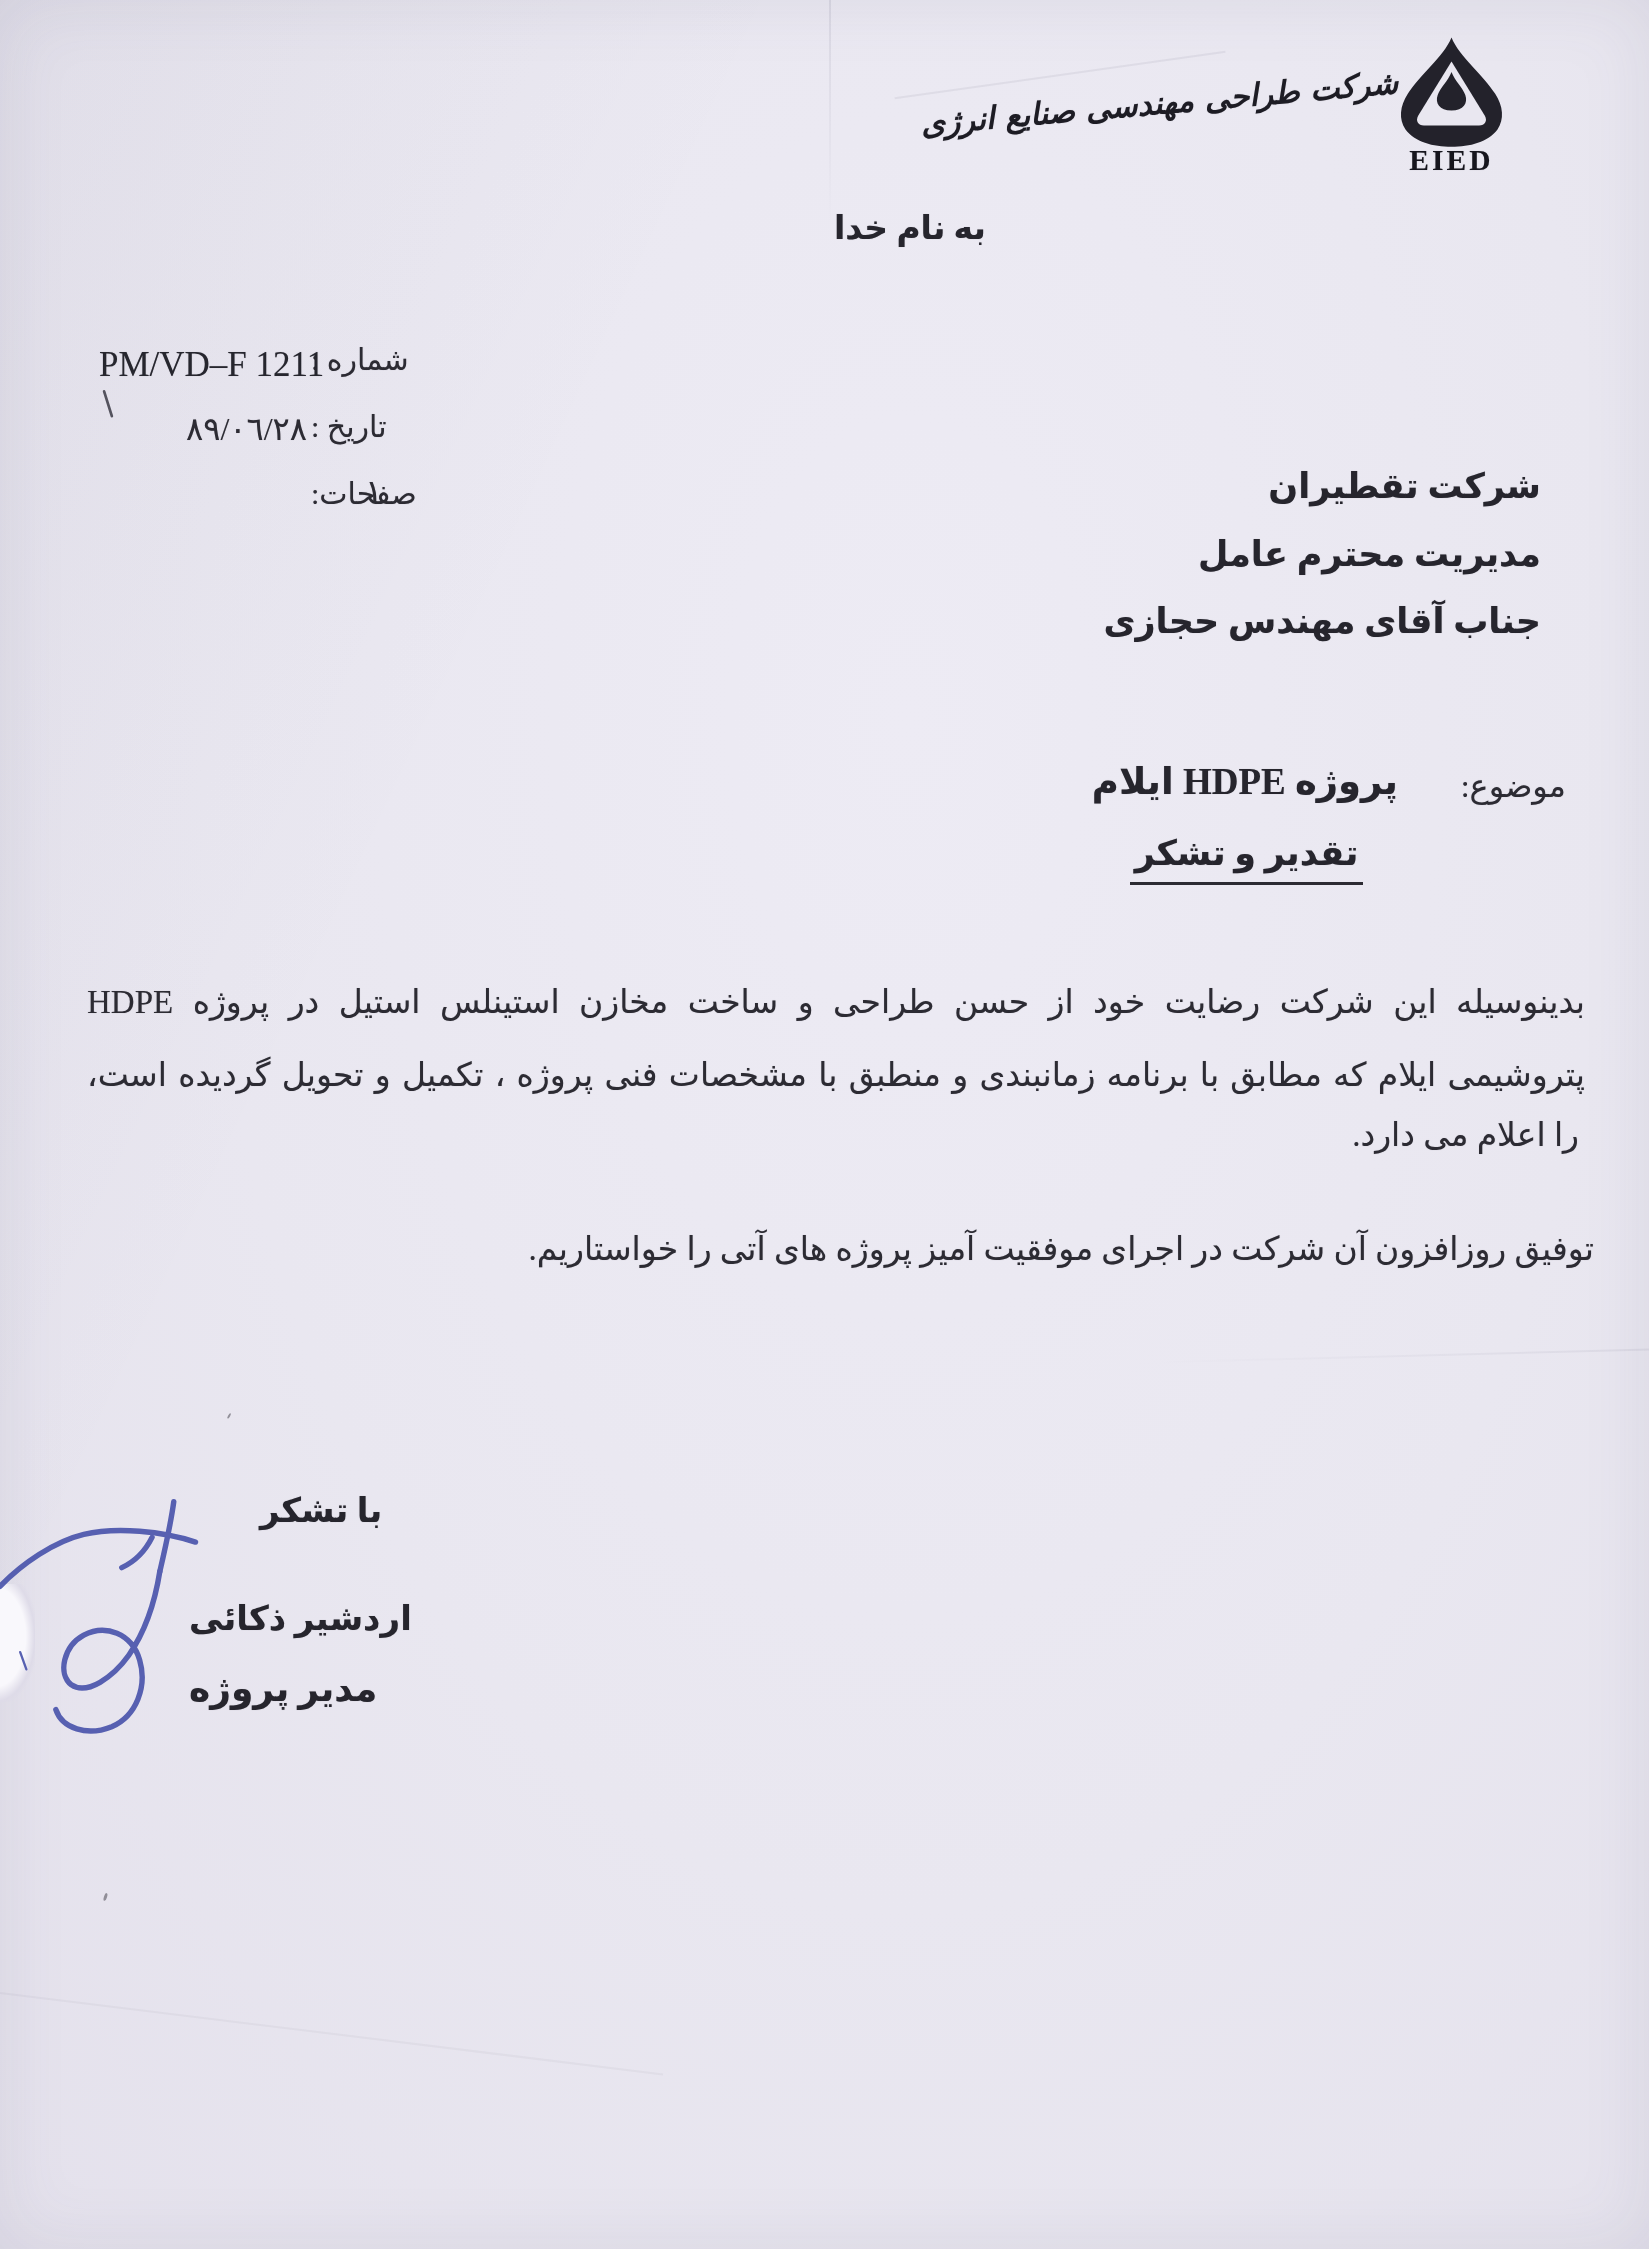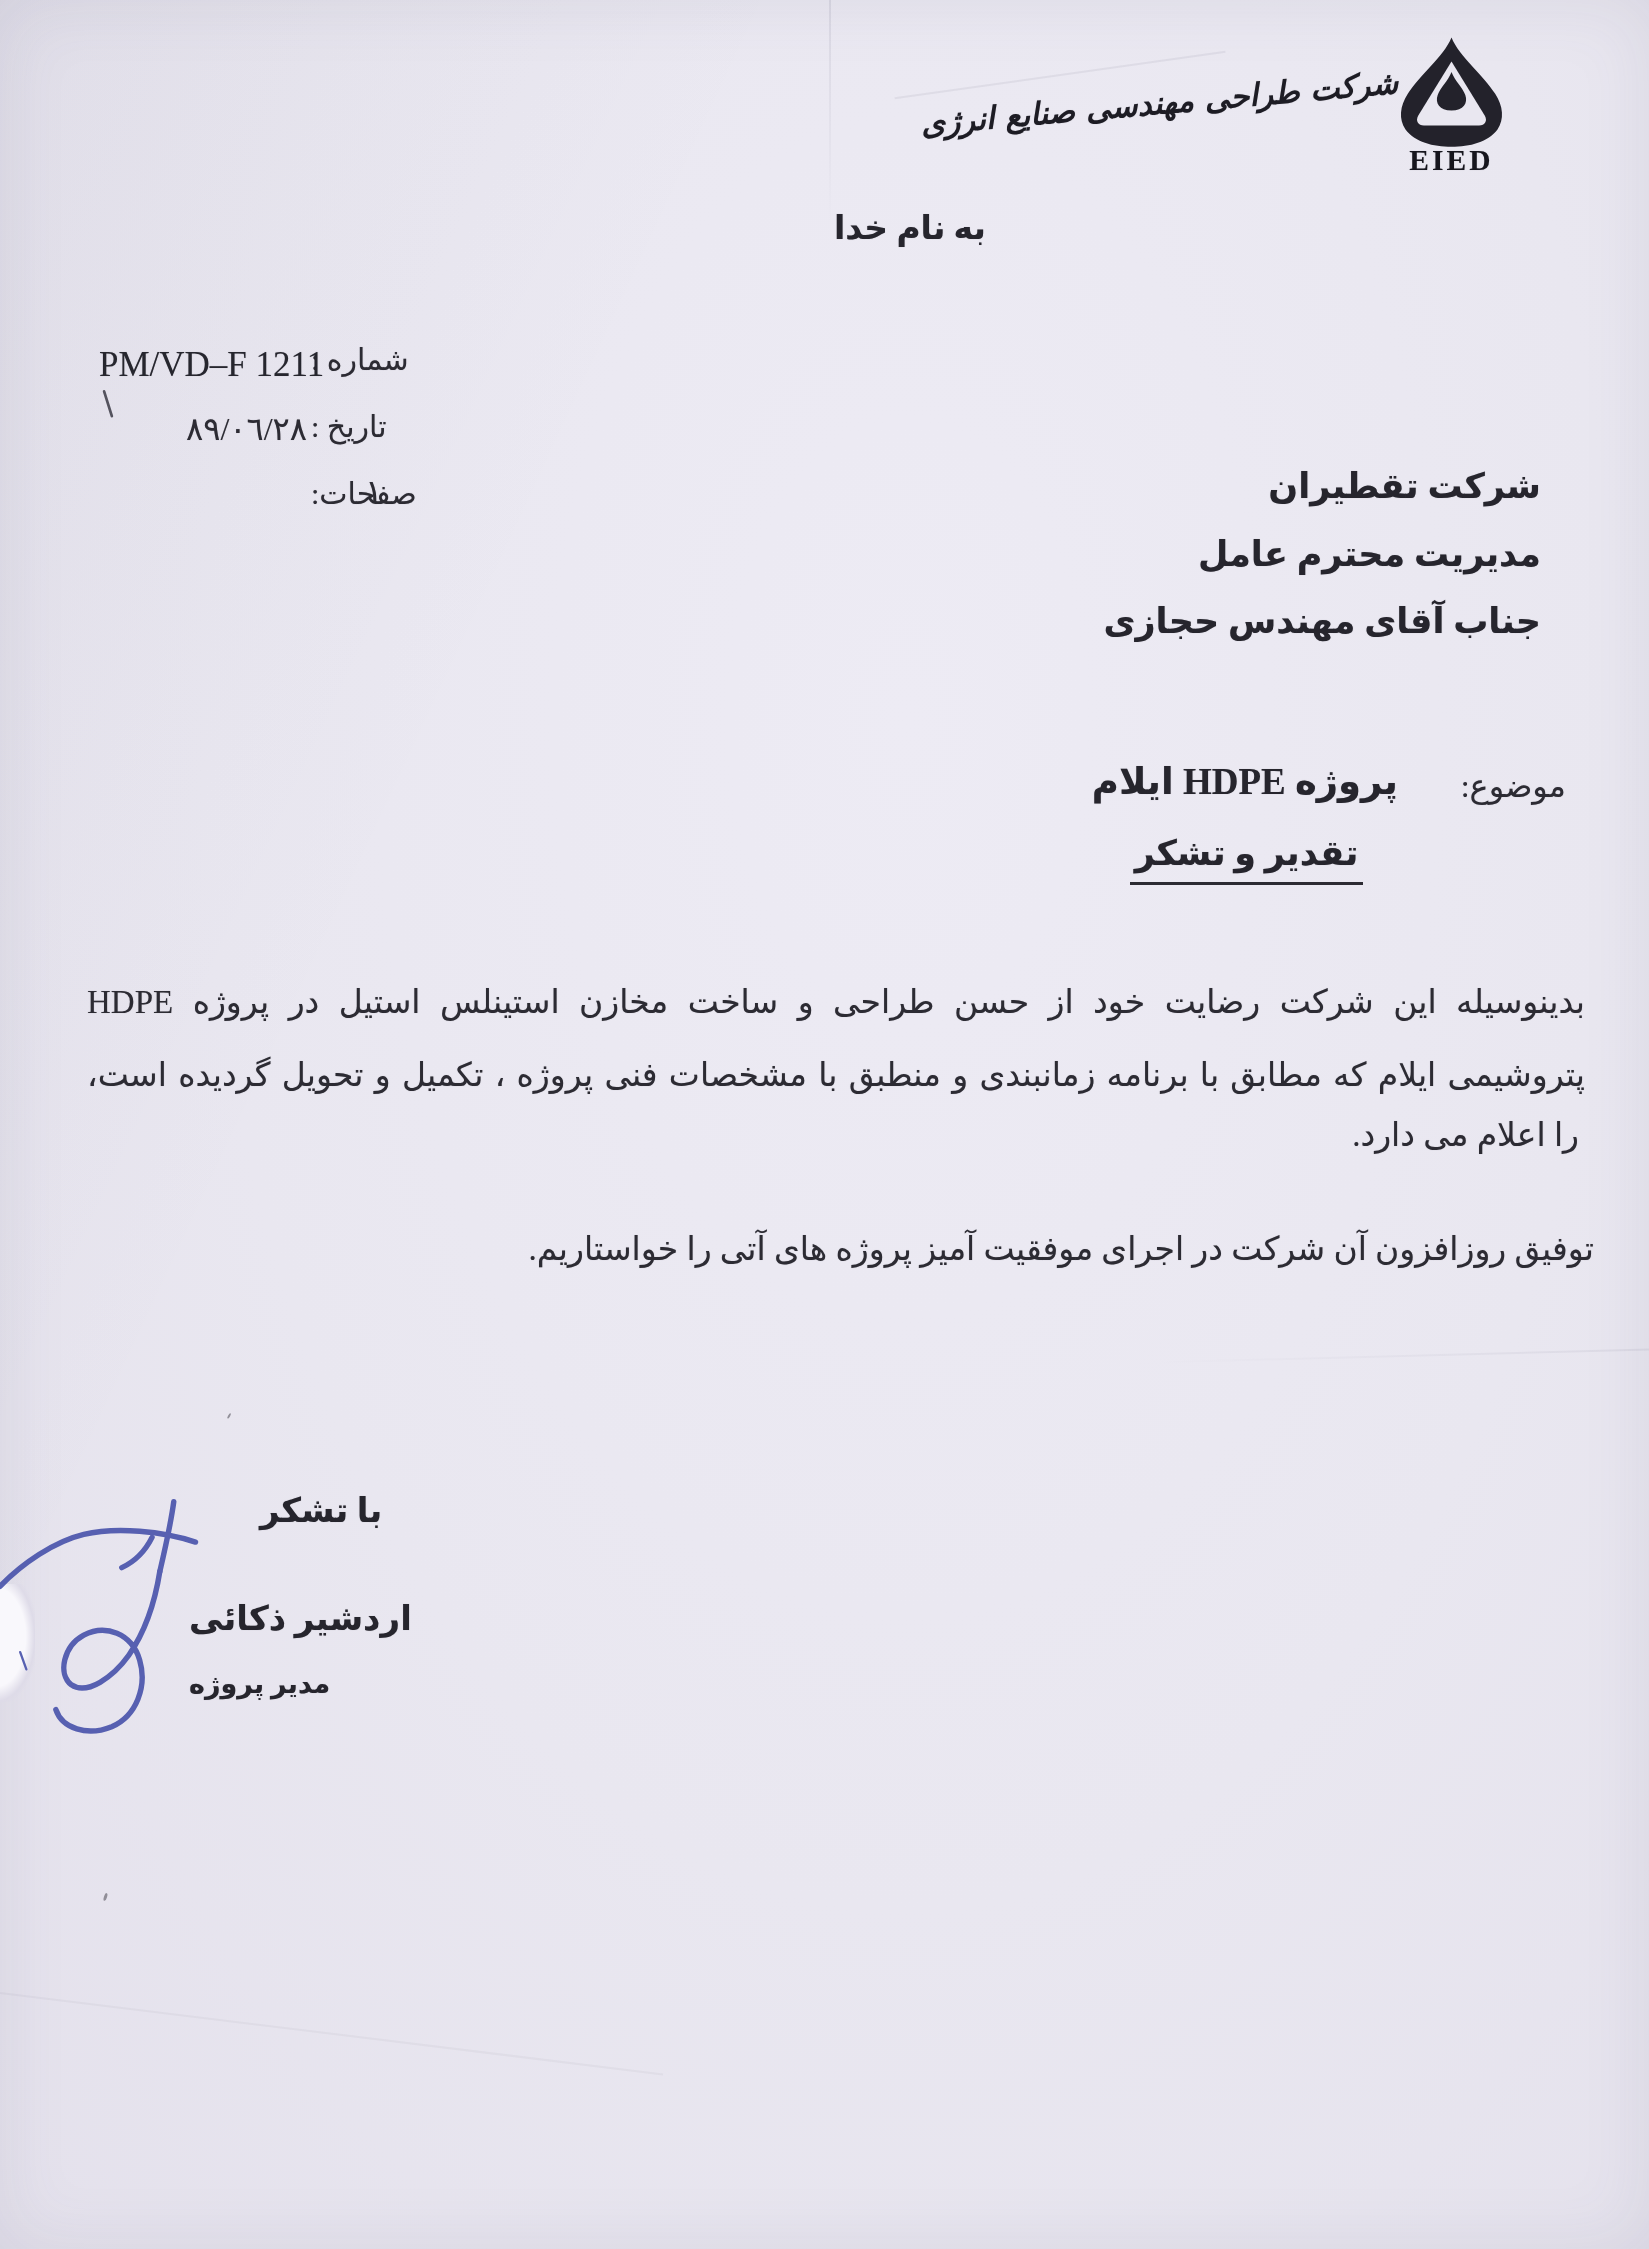--- a/index.html
+++ b/index.html
@@ -85,21 +85,21 @@
   <div class="txt bold underlined" style="right:287px;top:833px;font-size:35px;">تقدیر و تشکر</div>
 
   <div class="txt justify" style="left:87px;right:65px;top:982px;font-size:33px;">بدینوسیله این شرکت رضایت خود از حسن طراحی و ساخت مخازن استینلس استیل در پروژه HDPE</div>
   <div class="txt justify" style="left:87px;right:65px;top:1055px;font-size:33px;">پتروشیمی ایلام که مطابق با برنامه زمانبندی و منطبق با مشخصات فنی پروژه ، تکمیل و تحویل گردیده است،</div>
   <div class="txt right" style="right:71px;top:1115px;font-size:33px;">را اعلام می دارد.</div>
 
   <div class="txt right" style="right:56px;top:1229px;font-size:33px;">توفیق روزافزون آن شرکت در اجرای موفقیت آمیز پروژه های آتی را خواستاریم.</div>
 
   <div class="txt bold" style="left:260px;top:1490px;font-size:34px;">با تشکر</div>
   <div class="txt bold" style="left:189px;top:1598px;font-size:34px;">اردشیر ذکائی</div>
-  <div class="txt bold" style="left:189px;top:1668px;font-size:27px;">مدیر پروژه</div>
+  <div class="txt bold" style="left:189px;top:1668px;font-size:36px;">مدیر پروژه</div>
 
   <div style="position:absolute;left:0;top:1472px;width:256px;height:272px;z-index:5;pointer-events:none;">
     <svg viewBox="0 0 330 350" width="256" height="272" aria-hidden="true" style="opacity:.92;" fill="none" stroke="#4b55ac" stroke-width="7" stroke-linecap="round" stroke-linejoin="round">
       <path d="M 224 38 C 220 68 213 98 206 128"></path>
       <path d="M 196 84 C 187 102 172 116 157 123"></path>
       <path d="M 252 90 C 210 76 150 70 108 80 C 70 89 28 118 0 147"></path>
       <path d="M 206 128 C 200 166 188 204 166 236 C 146 264 112 288 92 274 C 74 260 82 224 108 210 C 136 195 170 208 180 242 C 190 276 176 314 144 328 C 112 341 80 330 72 306"></path>
       <path d="M 26 232 L 34 254" stroke-width="3"></path>
     </svg>
   </div>

